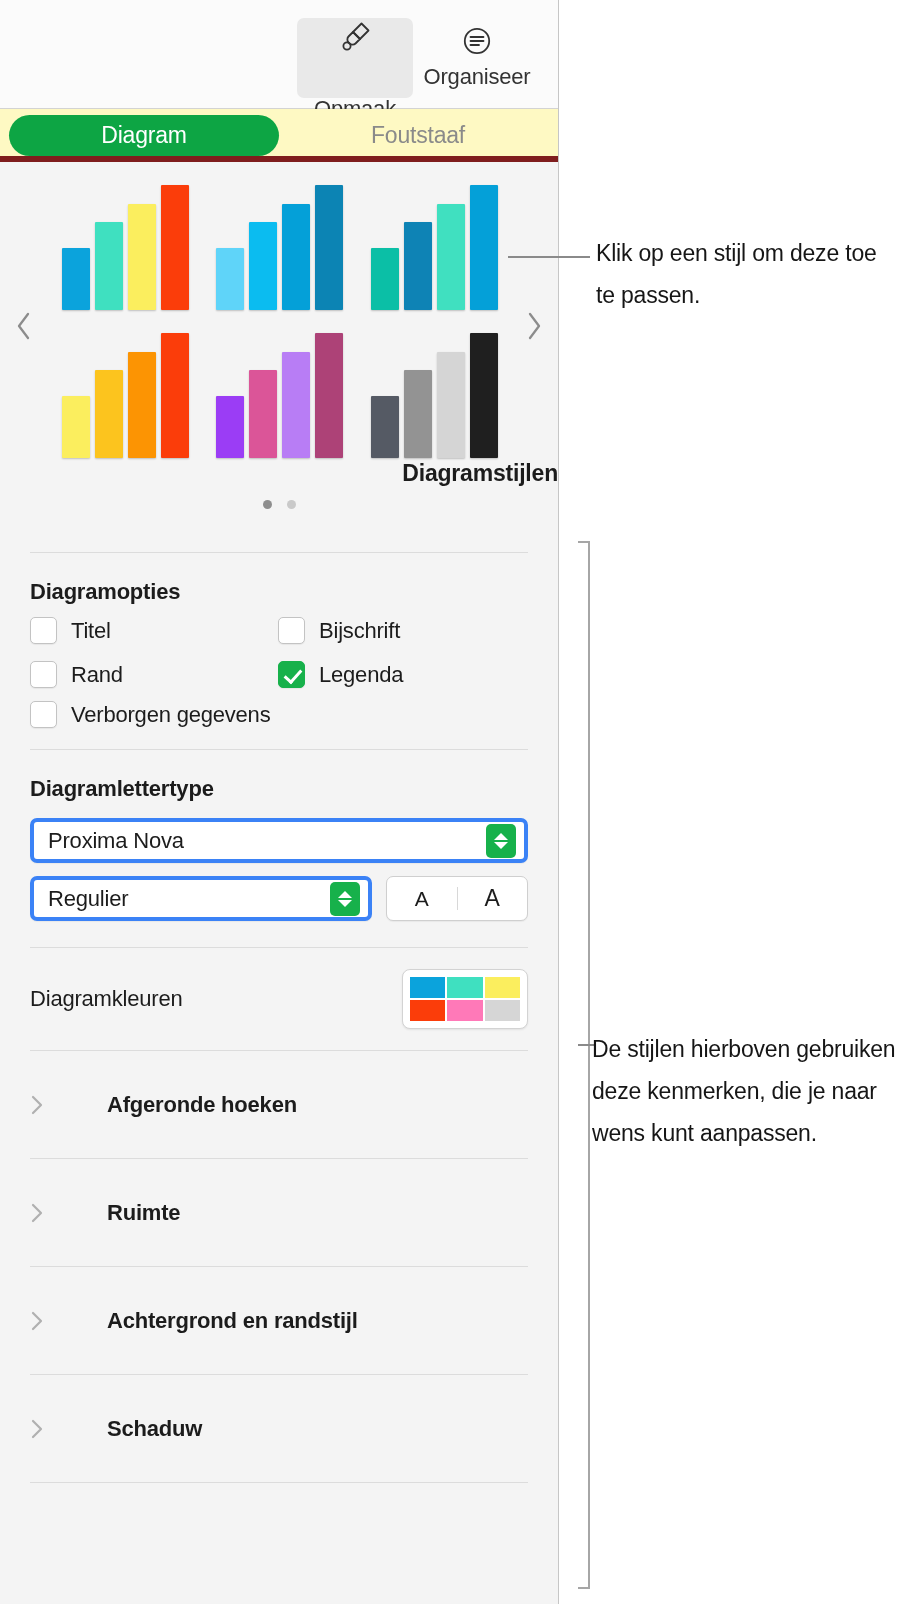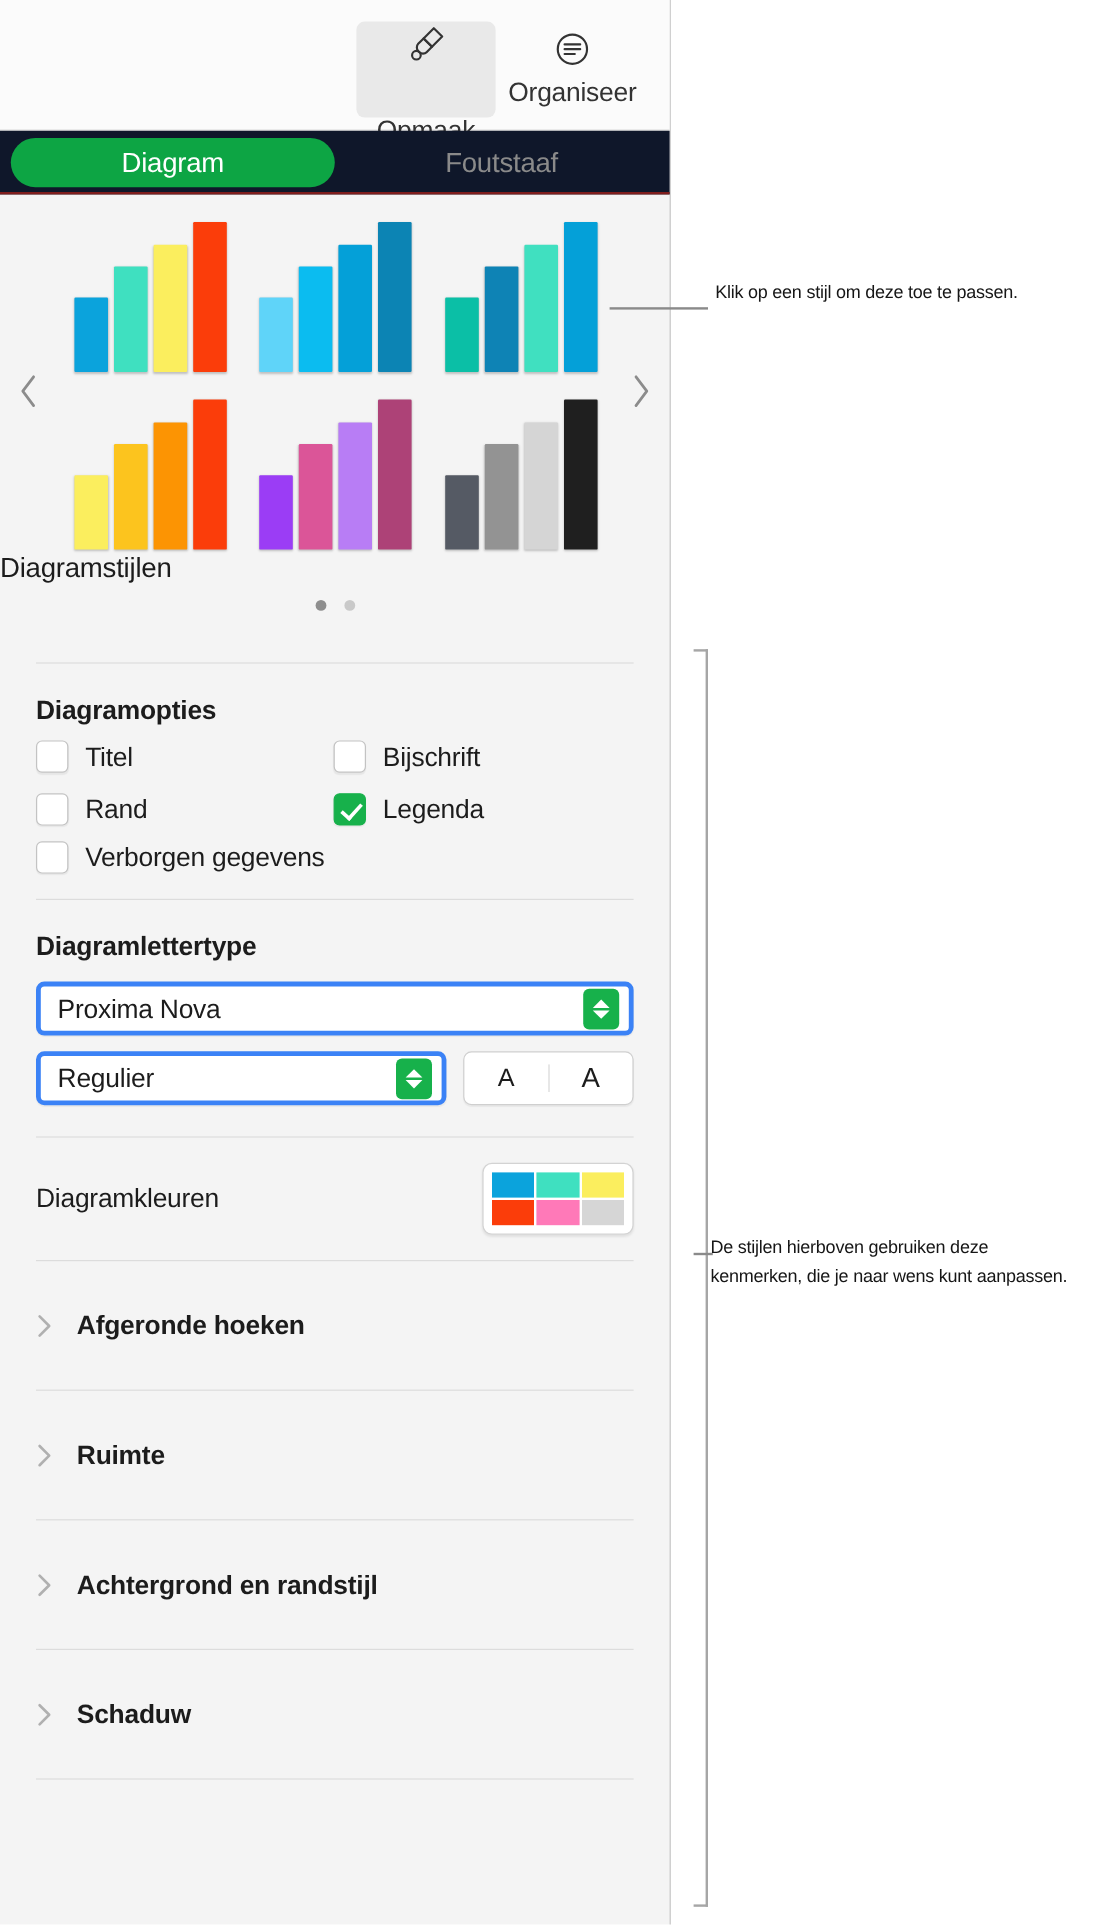--- a/index.html
+++ b/index.html
@@ -59,22 +59,22 @@
     font-size: 22px;
     color: #333333;
     letter-spacing: -0.2px;
     line-height: 26px;
   }
 
   
   .tabbar {
     position: relative;
     height: 53px;
-    background: #0f172a;
-    border-bottom: 2px solid #7f1d1d;
+    background: #fef9c3;
+    border-bottom: 6px solid #7f1d1d;
   }
   .tab {
     position: absolute;
     top: 6px;
     height: 41px;
     display: flex;
     align-items: center;
     justify-content: center;
     font-size: 23px;
     letter-spacing: -0.2px;
@@ -127,23 +127,23 @@
   .style-bar {
     width: 28px;
     border-radius: 1px;
     box-shadow: 0 1px 2px rgba(0,0,0,0.22);
   }
 
   .picker-title {
     position: absolute;
     left: 0; right: 0;
     top: 298px;
-    text-align: left;
+    text-align: right;
     font-size: 23px;
-    font-weight: normal;
+    font-weight: bold;
     color: #1c1c1c;
     letter-spacing: -0.2px;
   }
   .dots {
     position: absolute;
     left: 0; right: 0;
     top: 338px;
     display: flex;
     justify-content: center;
     gap: 15px;
@@ -306,27 +306,28 @@
     width: 14px; height: 22px;
     color: #b0b0b0;
     flex: 0 0 auto;
     display: flex; align-items: center;
   }
   .disc-label {
     font-size: 22px;
     font-weight: bold;
     color: #1c1c1c;
     letter-spacing: -0.2px;
+    margin-left: 43px;
   }
 
   
   .callout {
     position: absolute;
-    font-size: 15px;
-    line-height: 24px;
+    font-size: 23px;
+    line-height: 42px;
     color: #161616;
     letter-spacing: -0.2px;
   }
   .callout-1 { left: 596px; top: 232px; width: 300px; }
   .callout-2 { left: 592px; top: 1028px; width: 310px; }
 
   .leader {
     position: absolute;
     background: #8a8a8a;
   }

